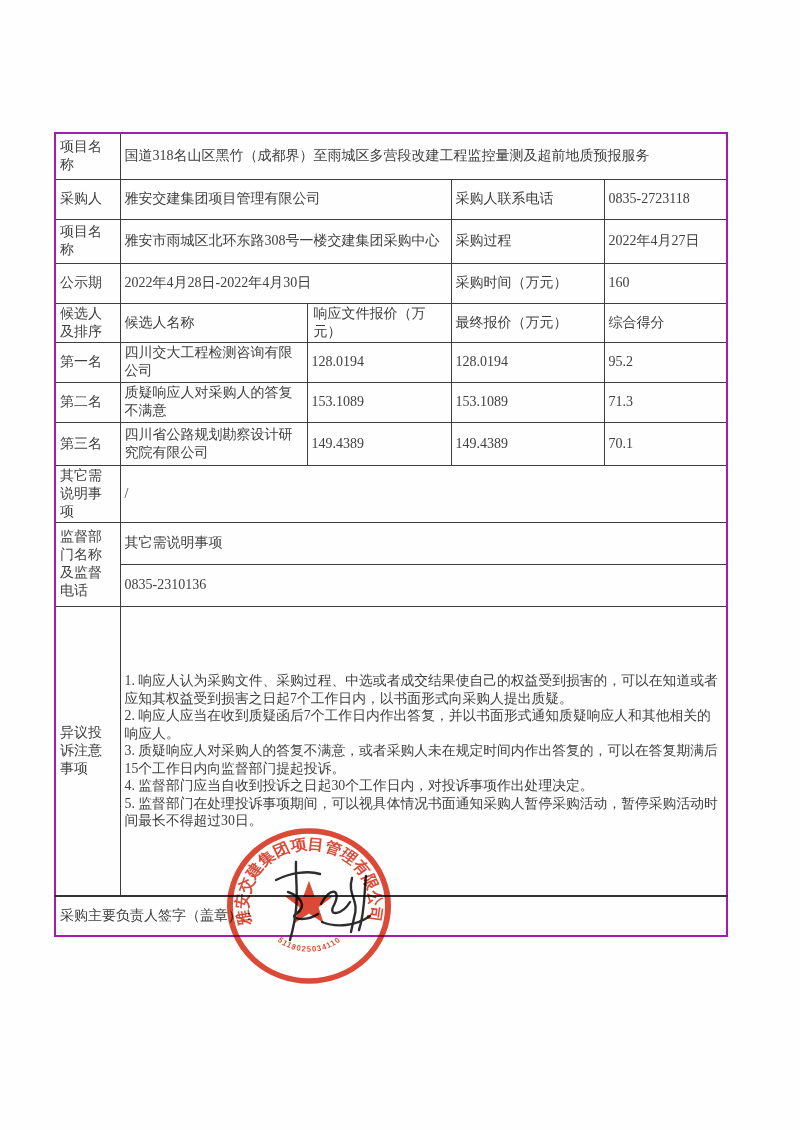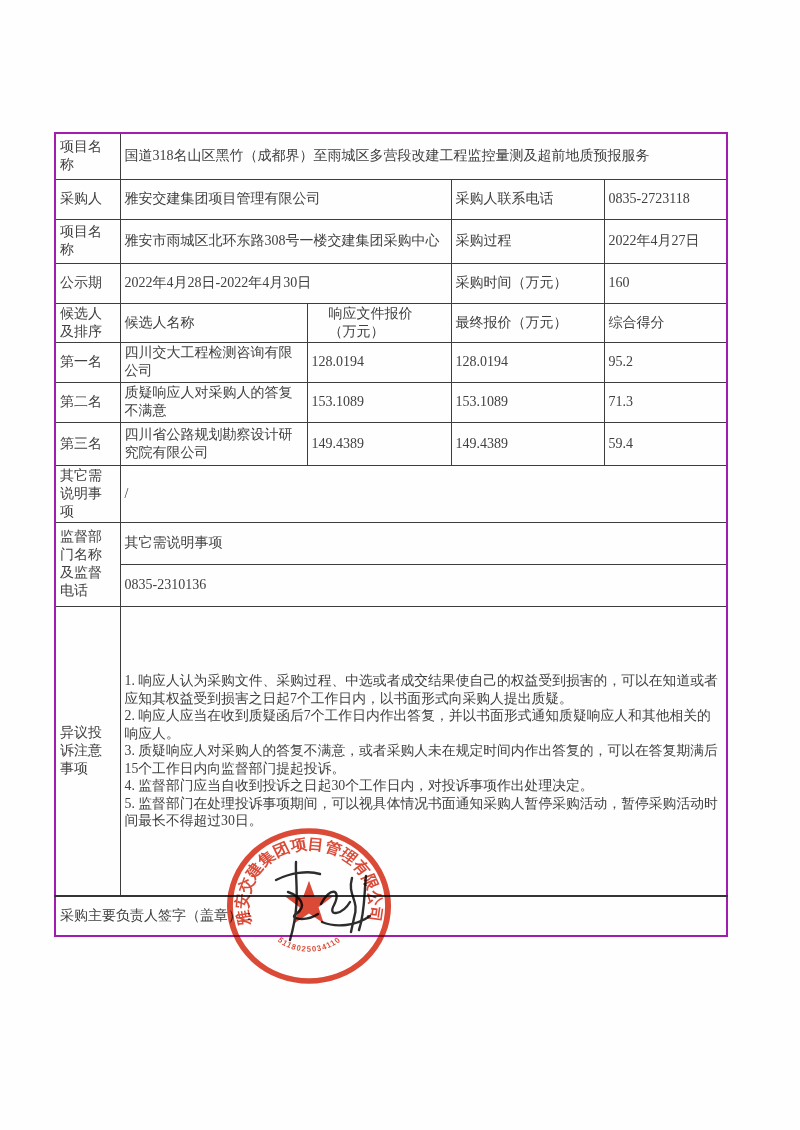--- a/index.html
+++ b/index.html
@@ -80,21 +80,21 @@
   <tr style="height:40px">
     <td class="lbl">公示期</td>
     <td colspan="2" class="lft">2022年4月28日-2022年4月30日</td>
     <td class="ctr">采购时间（万元）</td>
     <td class="ctr">160</td>
   </tr>
 
   <tr style="height:36px">
     <td class="lbl">候选人及排序</td>
     <td class="ctr">候选人名称</td>
-    <td class="ctr" style="padding:1px 21px">响应文件报价（万元）</td>
+    <td class="ctr" style="padding:1px 6px">响应文件报价（万元）</td>
     <td class="ctr">最终报价（万元）</td>
     <td class="ctr">综合得分</td>
   </tr>
 
   <tr style="height:40px">
     <td class="lbl">第一名</td>
     <td class="lft">四川交大工程检测咨询有限公司</td>
     <td class="ctr">128.0194</td>
     <td class="ctr">128.0194</td>
     <td class="ctr">95.2</td>
@@ -106,21 +106,21 @@
     <td class="ctr">153.1089</td>
     <td class="ctr">153.1089</td>
     <td class="ctr">71.3</td>
   </tr>
 
   <tr style="height:43px">
     <td class="lbl">第三名</td>
     <td class="lft">四川省公路规划勘察设计研究院有限公司</td>
     <td class="ctr">149.4389</td>
     <td class="ctr">149.4389</td>
-    <td class="ctr">59.4</td>
+    <td class="ctr">70.1</td>
   </tr>
 
   <tr style="height:37px">
     <td class="lbl">其它需说明事项</td>
     <td colspan="4" class="ctr">/</td>
   </tr>
 
   <tr style="height:42px">
     <td rowspan="2" class="lbl ctr">监督部门名称及监督电话</td>
     <td colspan="4" class="ctr">其它需说明事项</td>

